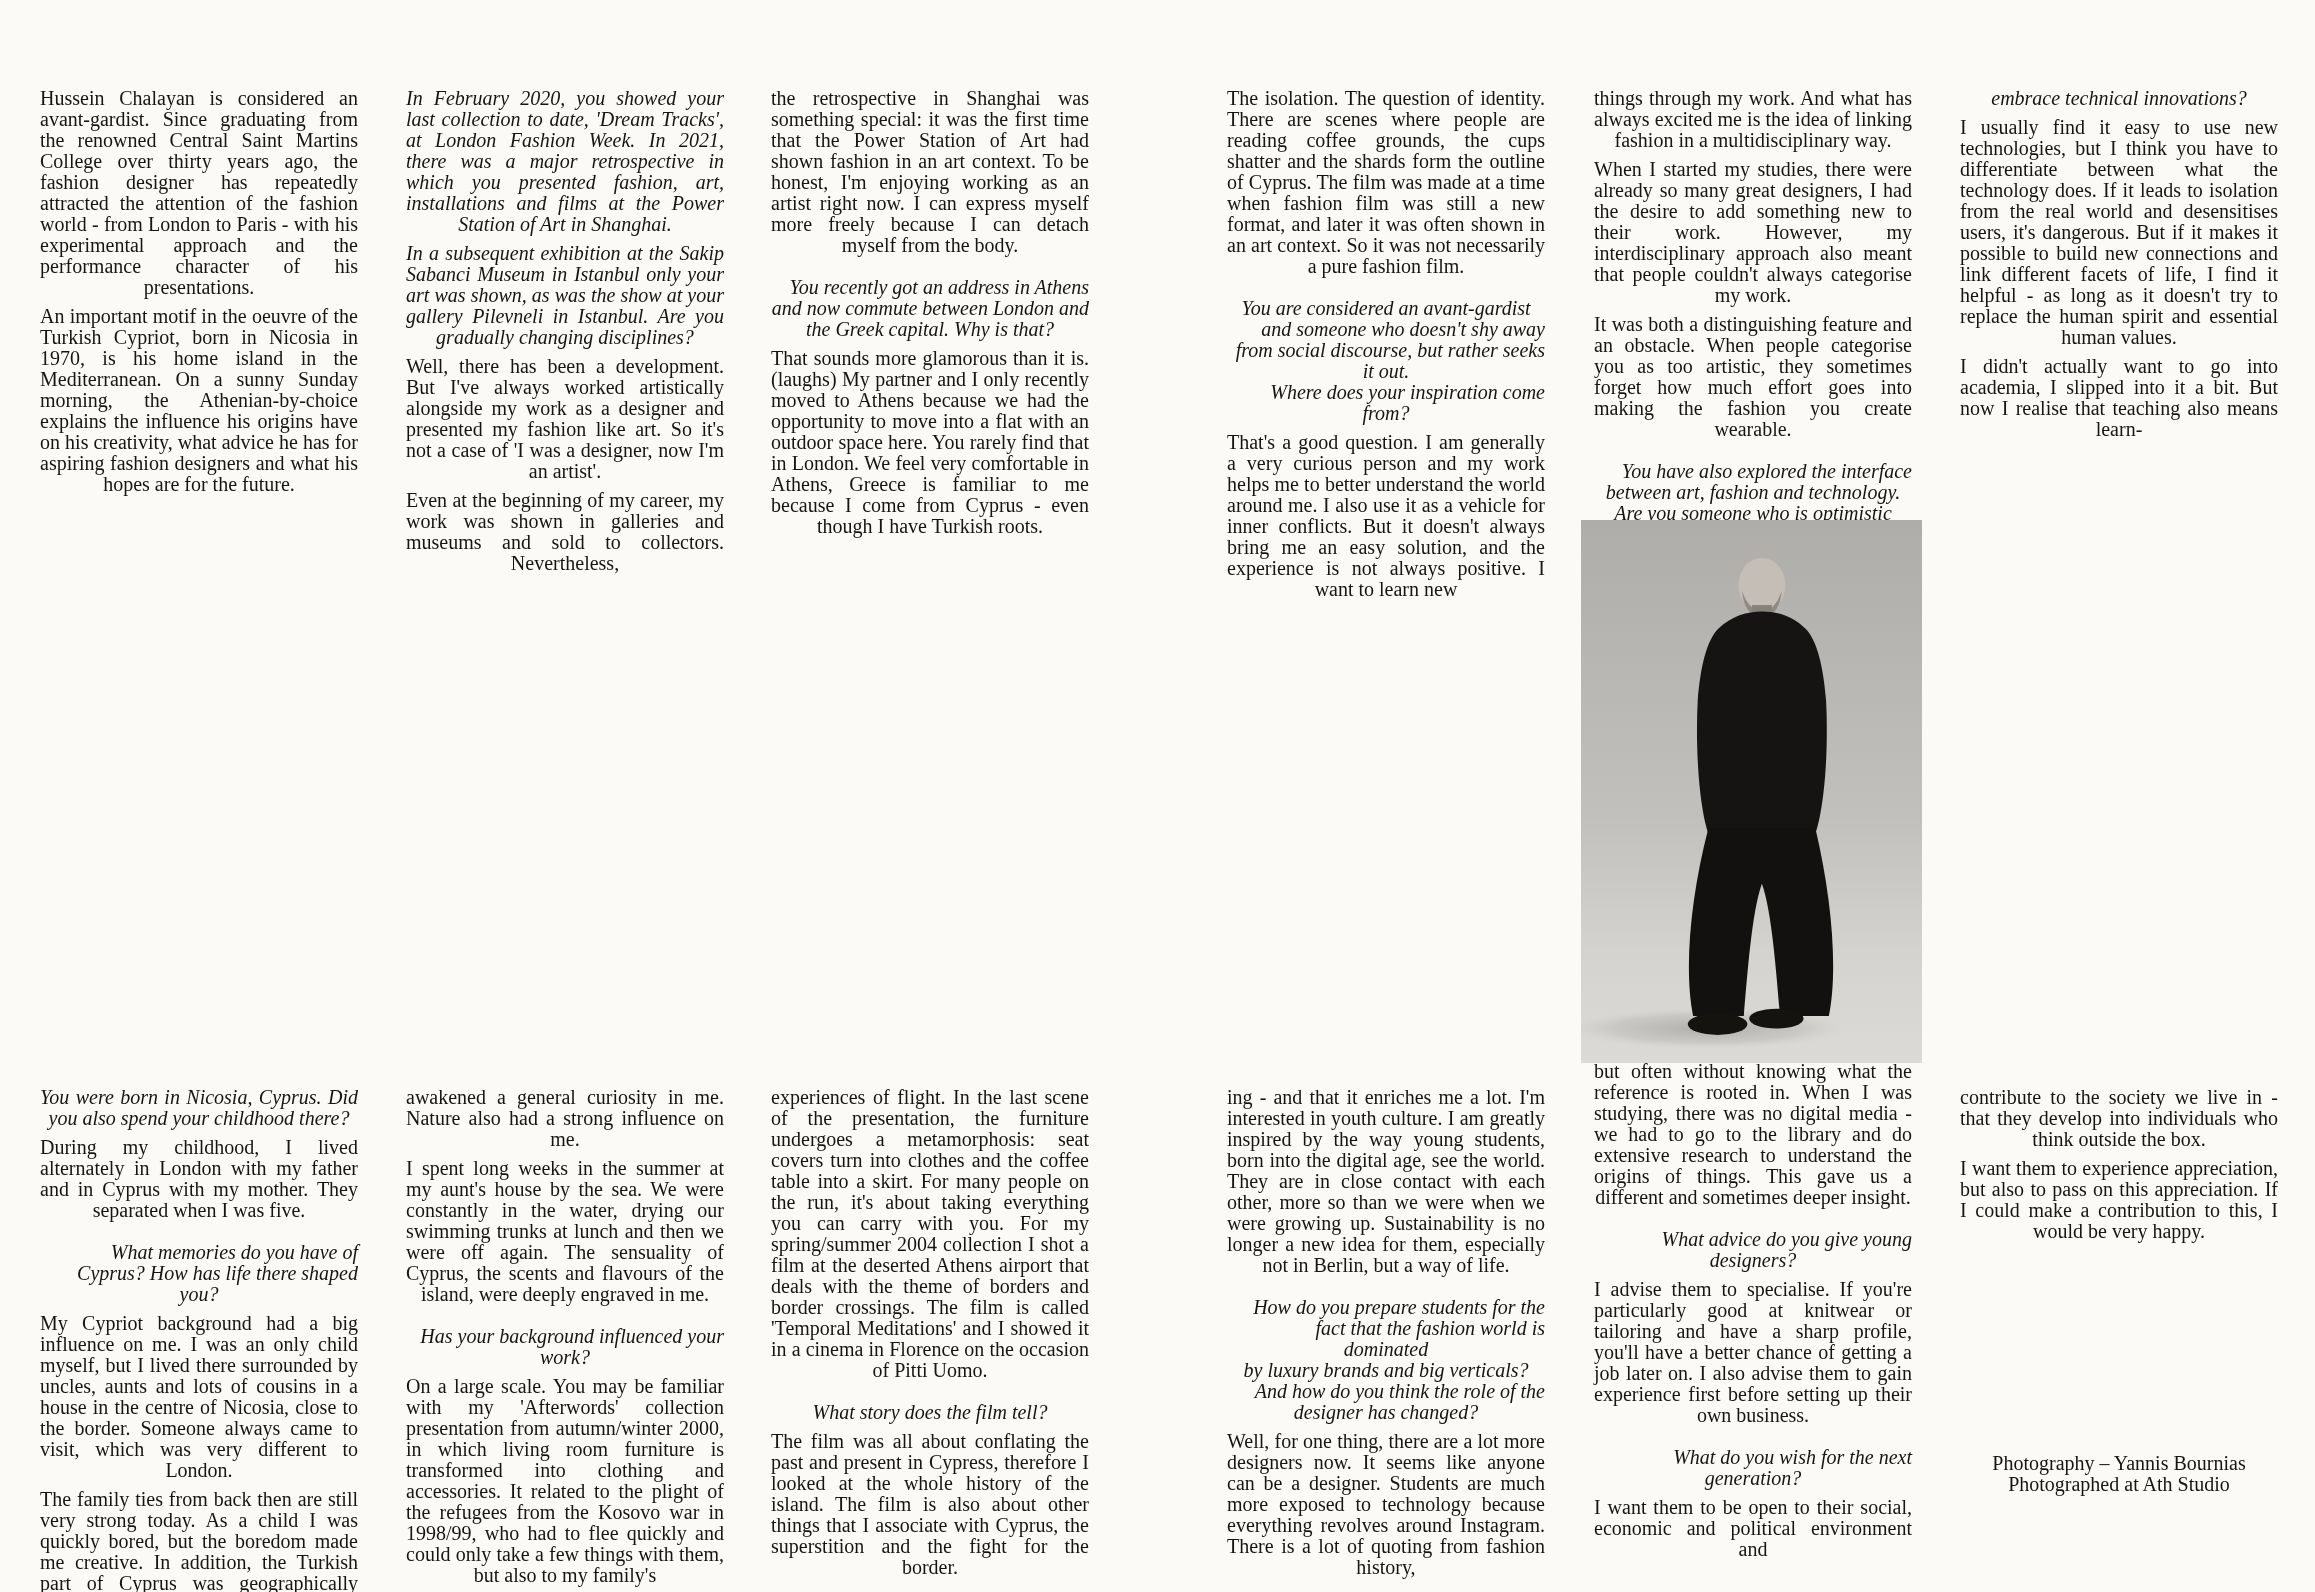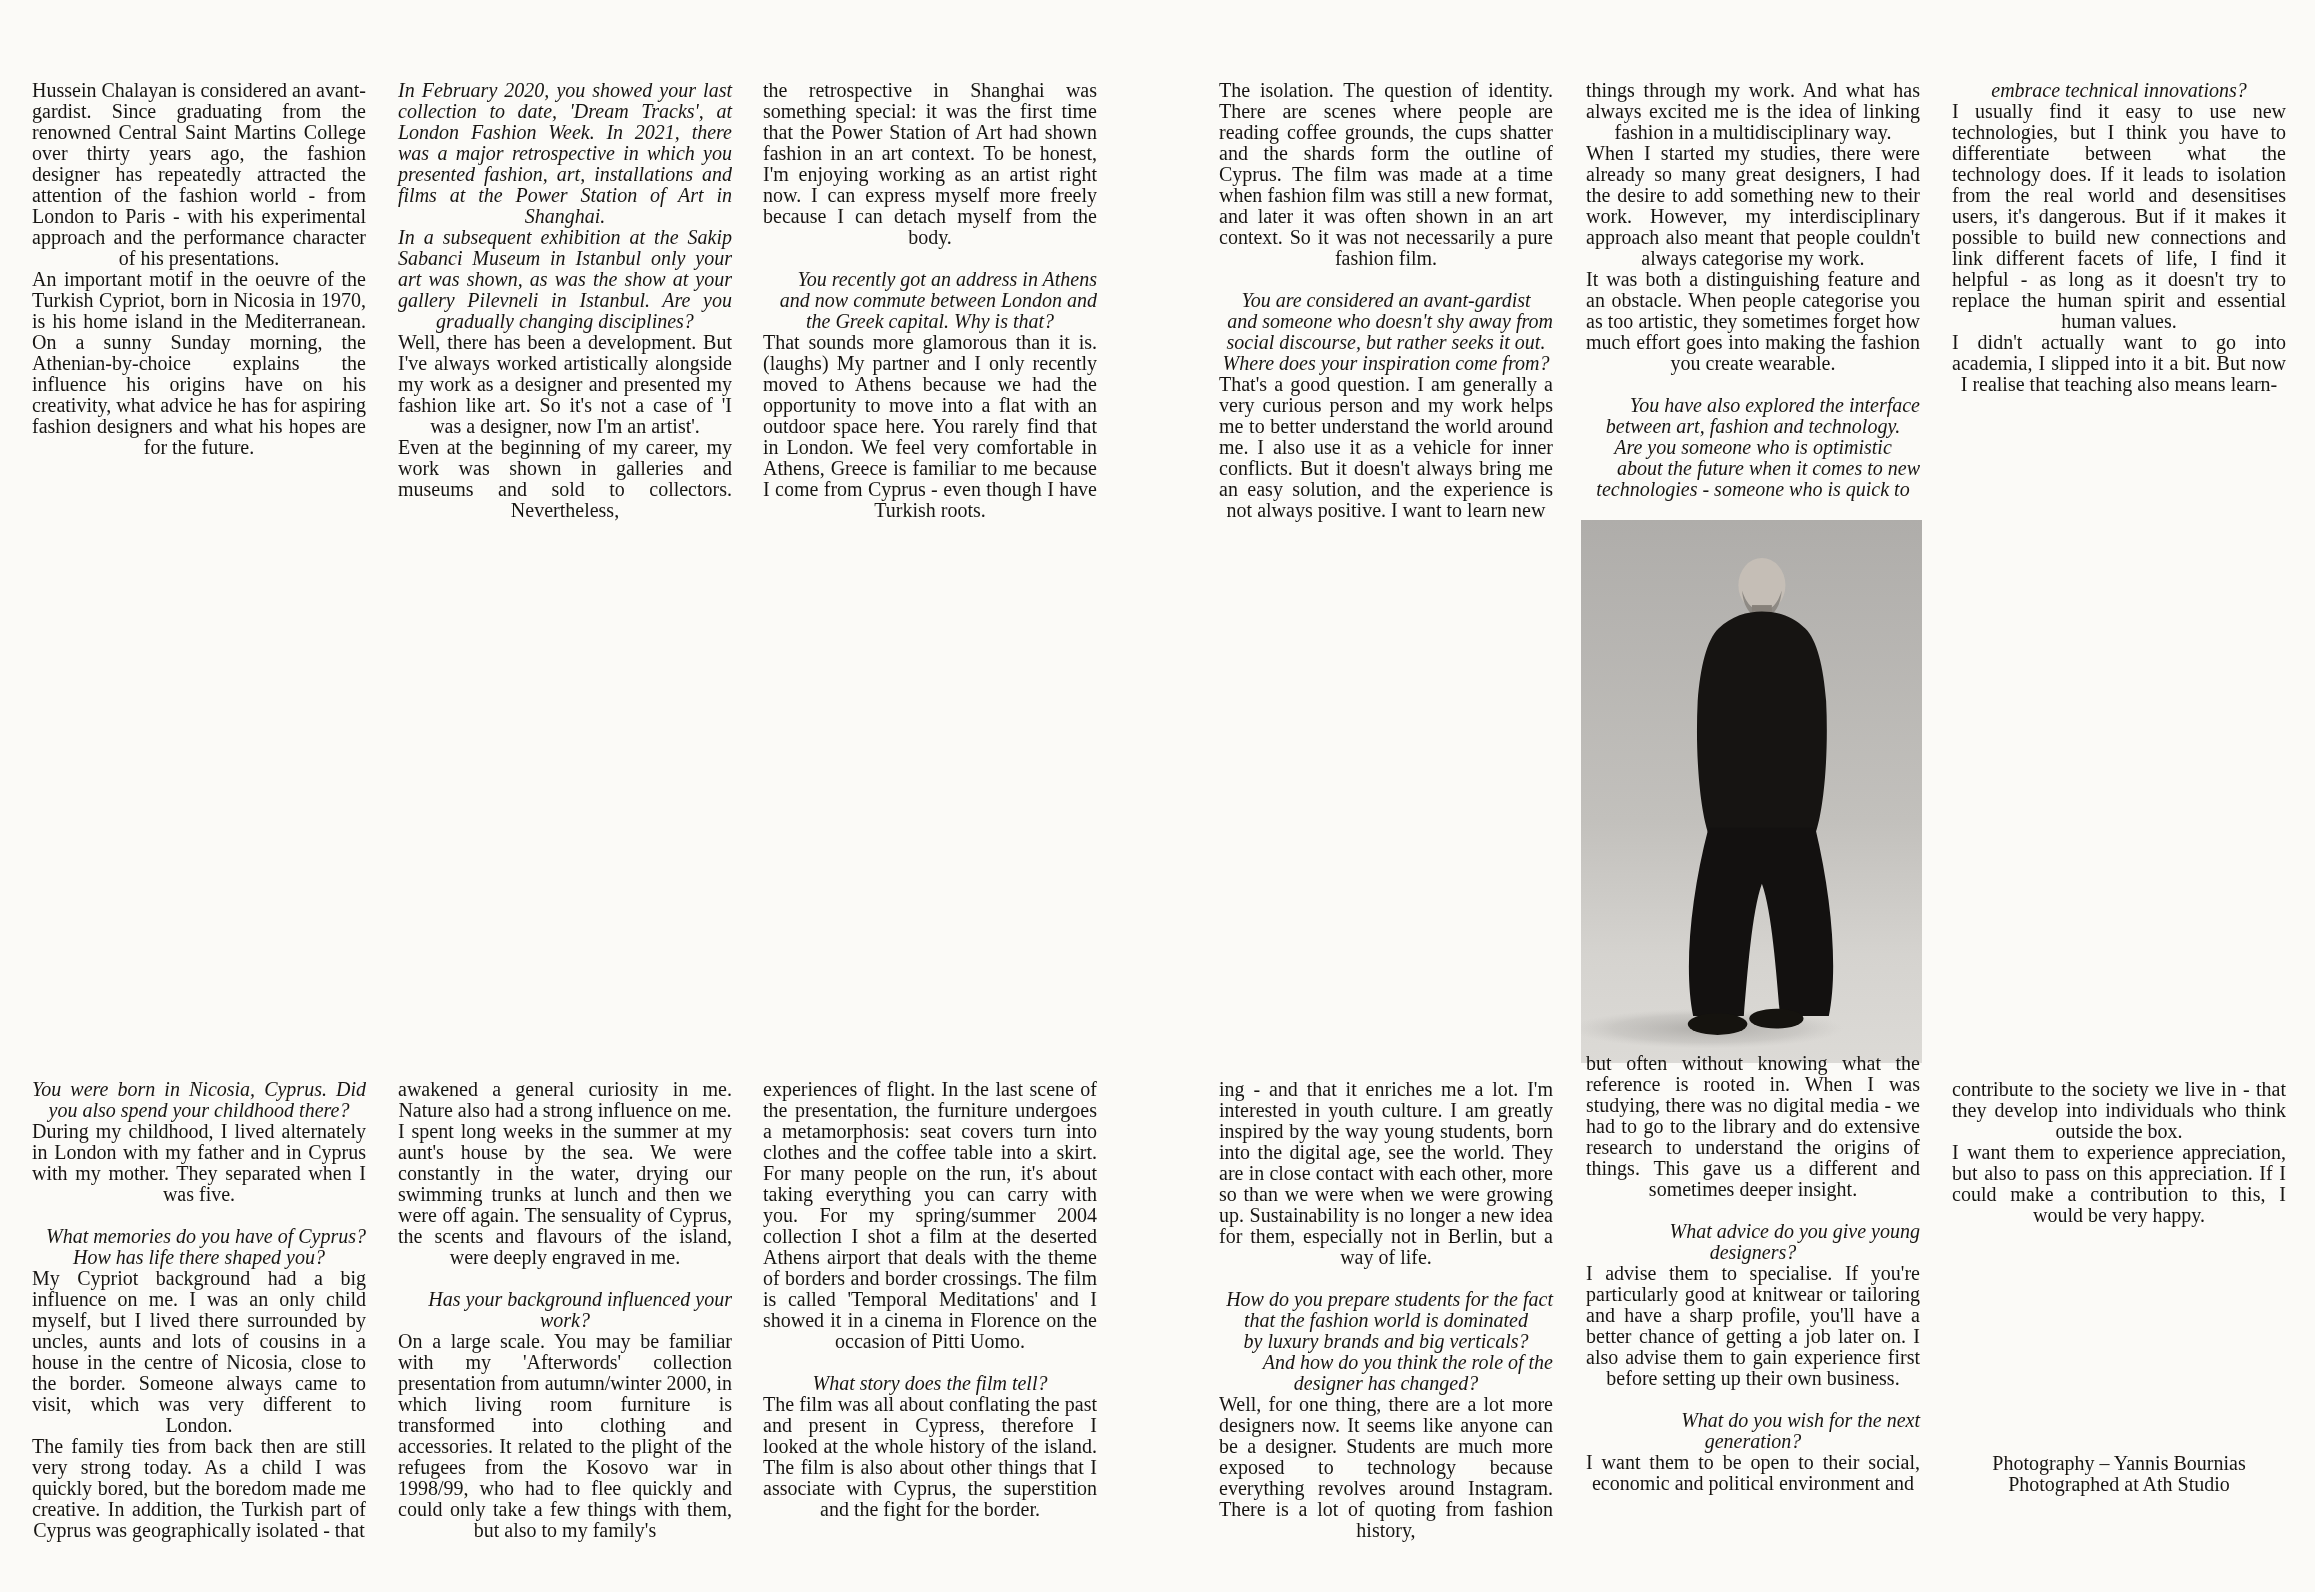--- a/index.html
+++ b/index.html
@@ -12,21 +12,21 @@
     font-family: "Liberation Serif", "DejaVu Serif", serif;
     overflow: hidden;
   }
   .col {
     position: absolute;
     width: 334px;
     font-size: 20px;
     line-height: 21px;
   }
   .blk {
-    margin: 0;
+    margin: 8px;
     text-align: justify;
     text-align-last: center;
     white-space: pre-line;
     hyphens: auto;
     -webkit-hyphens: auto;
   }
   .q { font-style: italic; }
   .qc { text-align: center; }
   .gap { margin-top: 21px; text-align: right; }
 

